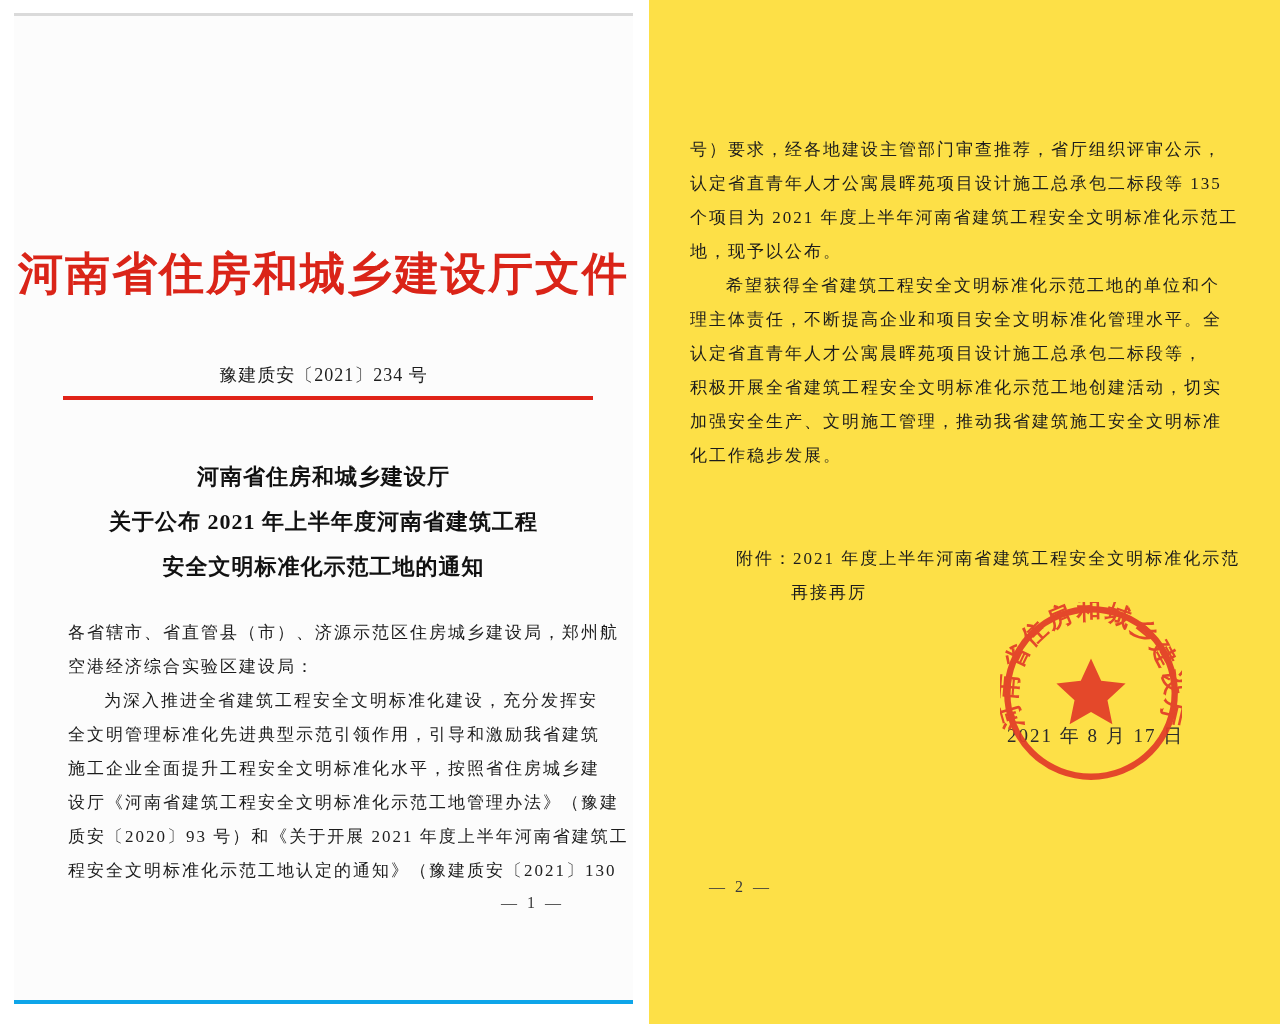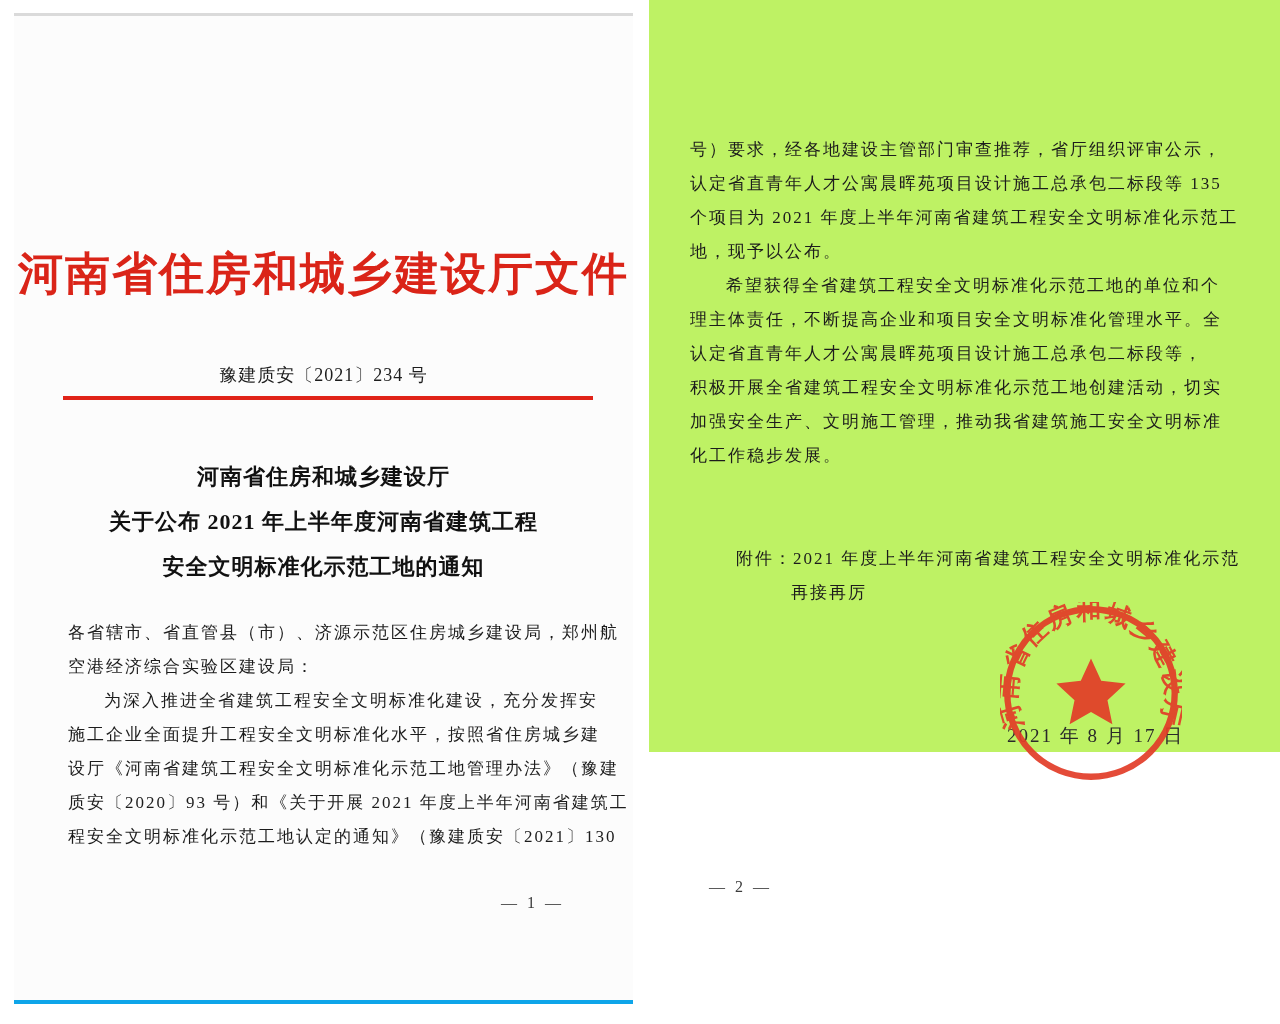--- a/index.html
+++ b/index.html
@@ -2,21 +2,21 @@
 <html style="--letterhead-red: #da2418; --rule-red: #e02318; --seal-red: #e23c28;"><head>
 <meta charset="utf-8">
 <style>
   html,body{margin:0;padding:0;background:#ffffff;}
   *{box-sizing:border-box;}
   .stage{position:relative;width:1280px;height:1024px;background:#ffffff;overflow:hidden;
          font-family:"Liberation Serif","DejaVu Serif",serif;color:#222;}
   .page{position:absolute;}
   .page-left{left:14px;top:13px;width:619px;height:991px;background:#fcfcfc;
              border-top:3px solid #dadada;border-bottom:4px solid #0ea5e9;}
-  .page-right{left:649px;top:0;width:631px;height:752px;background:#bef264;}
+  .page-right{left:649px;top:0;width:631px;height:1024px;background:#fde047;}
 
   .letterhead{position:absolute;left:0;top:229px;width:100%;text-align:center;
               font-size:45px;line-height:58px;font-weight:700;letter-spacing:2px;
               color:var(--letterhead-red,#da2418);white-space:nowrap;}
   .docnum{position:absolute;left:0;top:347px;width:100%;text-align:center;
           font-size:18px;color:#1d1d1d;letter-spacing:1px;}
   .redline{position:absolute;left:49px;top:380px;width:530px;height:4px;
            background:var(--rule-red,#e02318);}
   .doc-title{position:absolute;left:0;top:438px;width:100%;text-align:center;
              font-weight:700;color:#111;font-size:22px;line-height:45px;letter-spacing:1px;}
@@ -49,20 +49,21 @@
     <div class="redline"></div>
     <div class="doc-title">
       <div class="tline">河南省住房和城乡建设厅</div>
       <div class="tline">关于公布 2021 年上半年度河南省建筑工程</div>
       <div class="tline">安全文明标准化示范工地的通知</div>
     </div>
     <div class="body-block p1-body">
       <div class="bline">各省辖市、省直管县（市）、济源示范区住房城乡建设局，郑州航</div>
       <div class="bline">空港经济综合实验区建设局：</div>
       <div class="bline ind">为深入推进全省建筑工程安全文明标准化建设，充分发挥安</div>
+      <div class="bline">全文明管理标准化先进典型示范引领作用，引导和激励我省建筑</div>
       <div class="bline">施工企业全面提升工程安全文明标准化水平，按照省住房城乡建</div>
       <div class="bline">设厅《河南省建筑工程安全文明标准化示范工地管理办法》（豫建</div>
       <div class="bline">质安〔2020〕93 号）和《关于开展 2021 年度上半年河南省建筑工</div>
       <div class="bline">程安全文明标准化示范工地认定的通知》（豫建质安〔2021〕130</div>
     </div>
     <div class="pagenum pn1">— 1 —</div>
   </div>
 
   <div class="page page-right">
     <div class="body-block p2-body">

